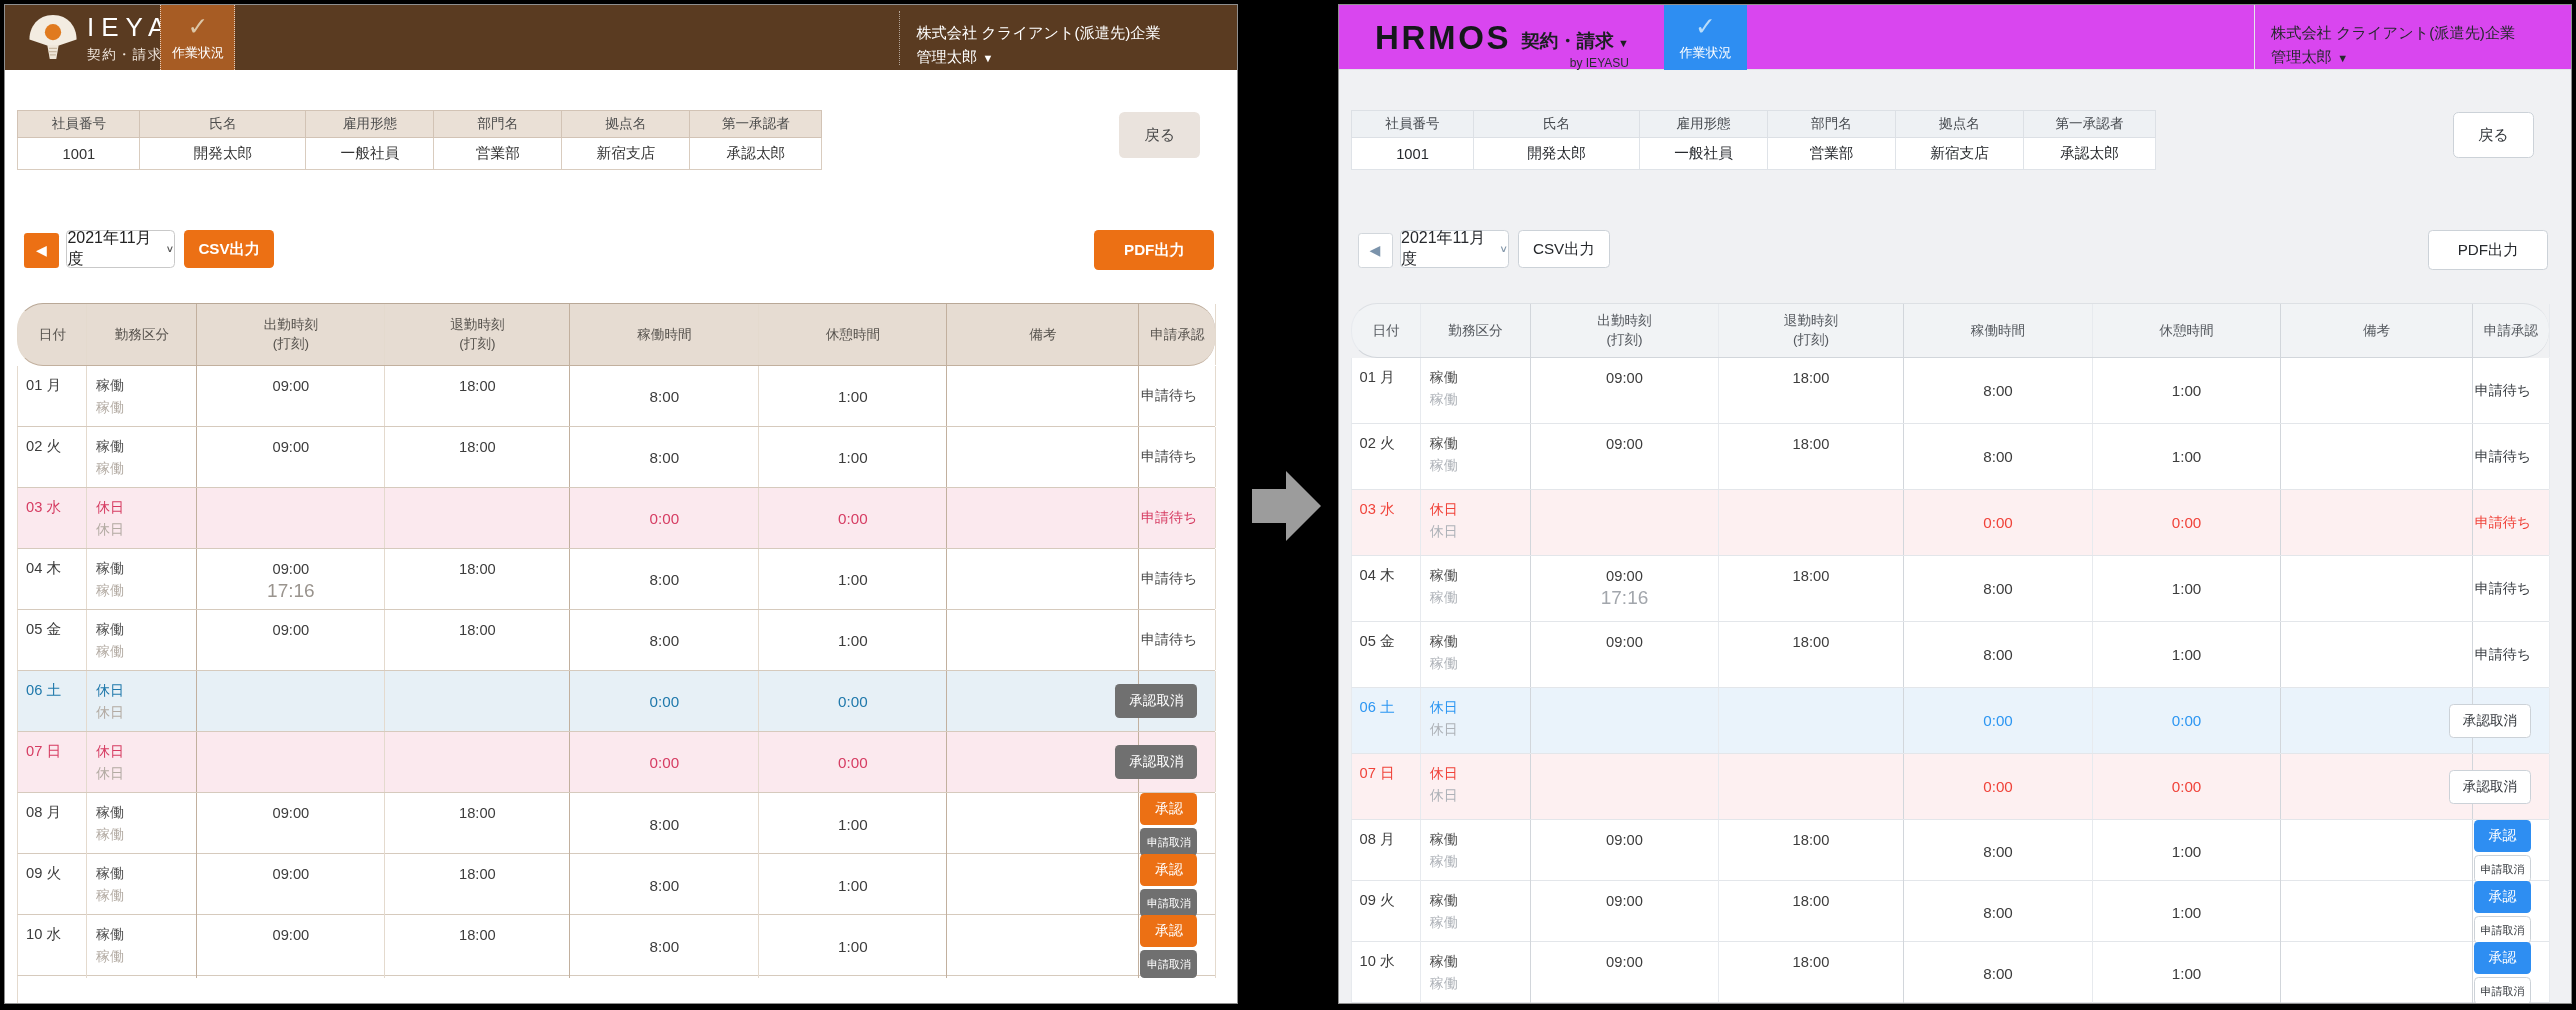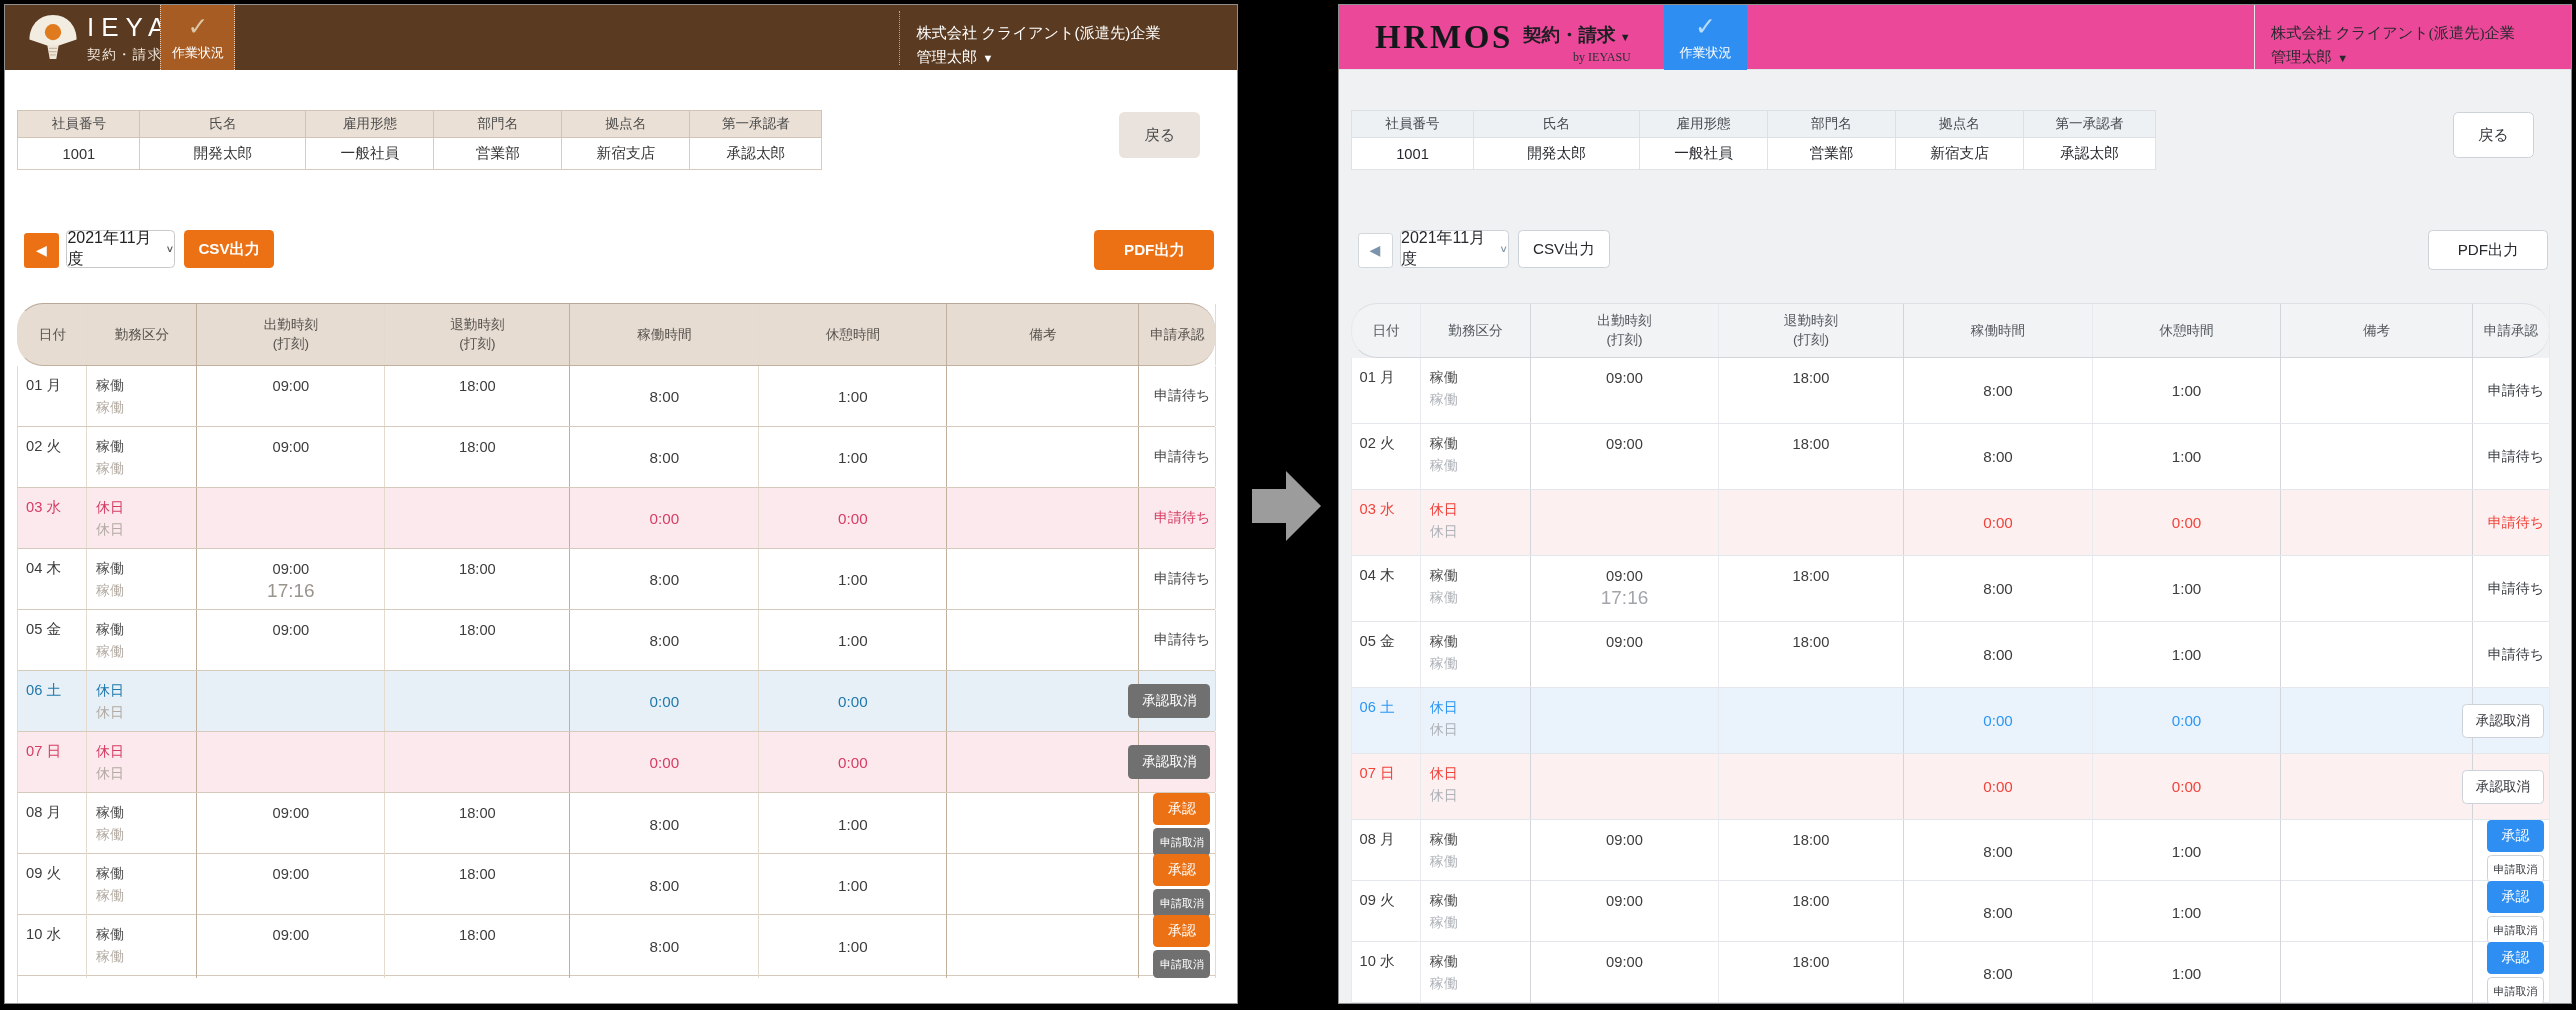--- a/index.html
+++ b/index.html
@@ -9,29 +9,29 @@
   .panel.right{left:1338px;background:#f0f1f3;}
 
   
   .arrow-tail{position:absolute;left:1252px;top:489px;width:35px;height:34px;background:#9c9c9c;}
   .arrow-head{position:absolute;left:1286px;top:471px;width:0;height:0;
     border-left:35px solid #9c9c9c;border-top:35px solid transparent;border-bottom:35px solid transparent;}
 
   
   .hdr{position:absolute;left:0;top:0;width:100%;height:65px;box-sizing:border-box;}
   .left .hdr{background:#5a3b21;}
-  .right .hdr{background:#ec4899;border-bottom:1.1px solid #e2e4e7;font-family:Liberation Serif, serif;}
+  .right .hdr{background:#d946ef;border-bottom:1.1px solid #e2e4e7;}
   .logo-wrap{position:absolute;left:22px;top:5.4px;display:flex;align-items:flex-start;}
   .fan{width:52px;height:52px;}
   .ieyasu-text{margin-left:7.6px;}
   .ieyasu-name{color:#fff;font-size:26px;letter-spacing:7px;line-height:32px;font-weight:400;}
   .ieyasu-sub{color:#f0e6dc;font-size:13.6px;margin-top:3.3px;letter-spacing:1.6px;}
   .hrmos-wrap{position:absolute;left:36px;top:13px;display:flex;align-items:flex-start;}
   .hrmos-name{color:#15181b;font-size:33px;font-weight:800;letter-spacing:2.7px;line-height:39px;}
-  .hrmos-jp{margin-left:9.8px;display:flex;flex-direction:column;align-items:flex-end;}
+  .hrmos-jp{margin-left:9.8px;display:flex;flex-direction:column;align-items:flex-end;margin-top:6px;}
   .hrmos-jp-title{color:#1c1f22;font-size:18.5px;font-weight:700;line-height:24px;margin-top:4.4px;}
   .hrmos-caret{font-size:11px;margin-left:4.4px;color:#1c1f22;}
   .hrmos-by{color:#2a2e33;font-size:12px;margin-top:1.1px;align-self:flex-end;}
   .tab{position:absolute;top:0;height:65px;display:flex;flex-direction:column;align-items:center;justify-content:center;gap:5.4px;cursor:pointer;box-sizing:border-box;}
   .left .tab{left:155px;width:75px;background:#a75c24;border-left:1.1px dotted rgba(255,255,255,.7);border-right:1.1px dotted rgba(255,255,255,.7);}
   .right .tab{left:325px;width:83px;background:#2e8ef2;}
   .tab-check{font-size:25px;line-height:25px;}
   .left .tab-check{color:#dcc7a8;}
   .right .tab-check{color:#b9ddfa;}
   .tab-label{color:#fff;font-size:13px;}
@@ -104,21 +104,21 @@
   .right .body-row.holiday{background:#fdf0f1;}
   .right .body-row.saturday{background:#eaf3fb;}
   .c-date{padding:9.8px 0 0 7.6px;font-size:14.7px;color:#3c3c3c;}
   .c-div{padding:7.6px 0 0 8.7px;font-size:14px;line-height:22px;color:#4e4e4e;display:flex;flex-direction:column;}
   .c-div .sub{color:#b3aba3;}
   .right .c-div .sub{color:#aeb2b8;}
   .c-clock{text-align:center;padding-top:8.7px;font-size:14.7px;line-height:22px;color:#3c3c3c;}
   .c-clock .sub{color:#9a948e;font-size:19px;}
   .right .c-clock .sub{color:#a2a6ac;}
   .c-mid{display:flex;align-items:center;justify-content:center;font-size:15.2px;color:#3c3c3c;}
-  .c-status{display:flex;flex-direction:column;align-items:flex-end;justify-content:center;gap:2.7px;padding-right:5px;}
+  .c-status{display:flex;flex-direction:column;align-items:flex-end;justify-content:center;gap:2.7px;padding-right:18px;}
   .status-text{font-size:14px;color:#4a4a4a;}
   .right .status-text{color:#3b3f44;}
   .left .holiday .c-date,.left .holiday .div-main,.left .holiday .c-mid,.left .holiday .status-text{color:#d63c62;}
   .left .saturday .c-date,.left .saturday .div-main,.left .saturday .c-mid{color:#1f78ab;}
   .right .holiday .c-date,.right .holiday .div-main,.right .holiday .c-mid,.right .holiday .status-text{color:#f0433a;}
   .right .saturday .c-date,.right .saturday .div-main,.right .saturday .c-mid{color:#2d96f2;}
   .btn{border-radius:4.4px;display:flex;align-items:center;justify-content:center;cursor:pointer;box-sizing:border-box;width:57px;}
   .btn.approve{height:32px;font-size:14px;}
   .btn.cancel{height:28px;font-size:11px;}
   .btn.single{height:34px;font-size:13.6px;width:82px;}

